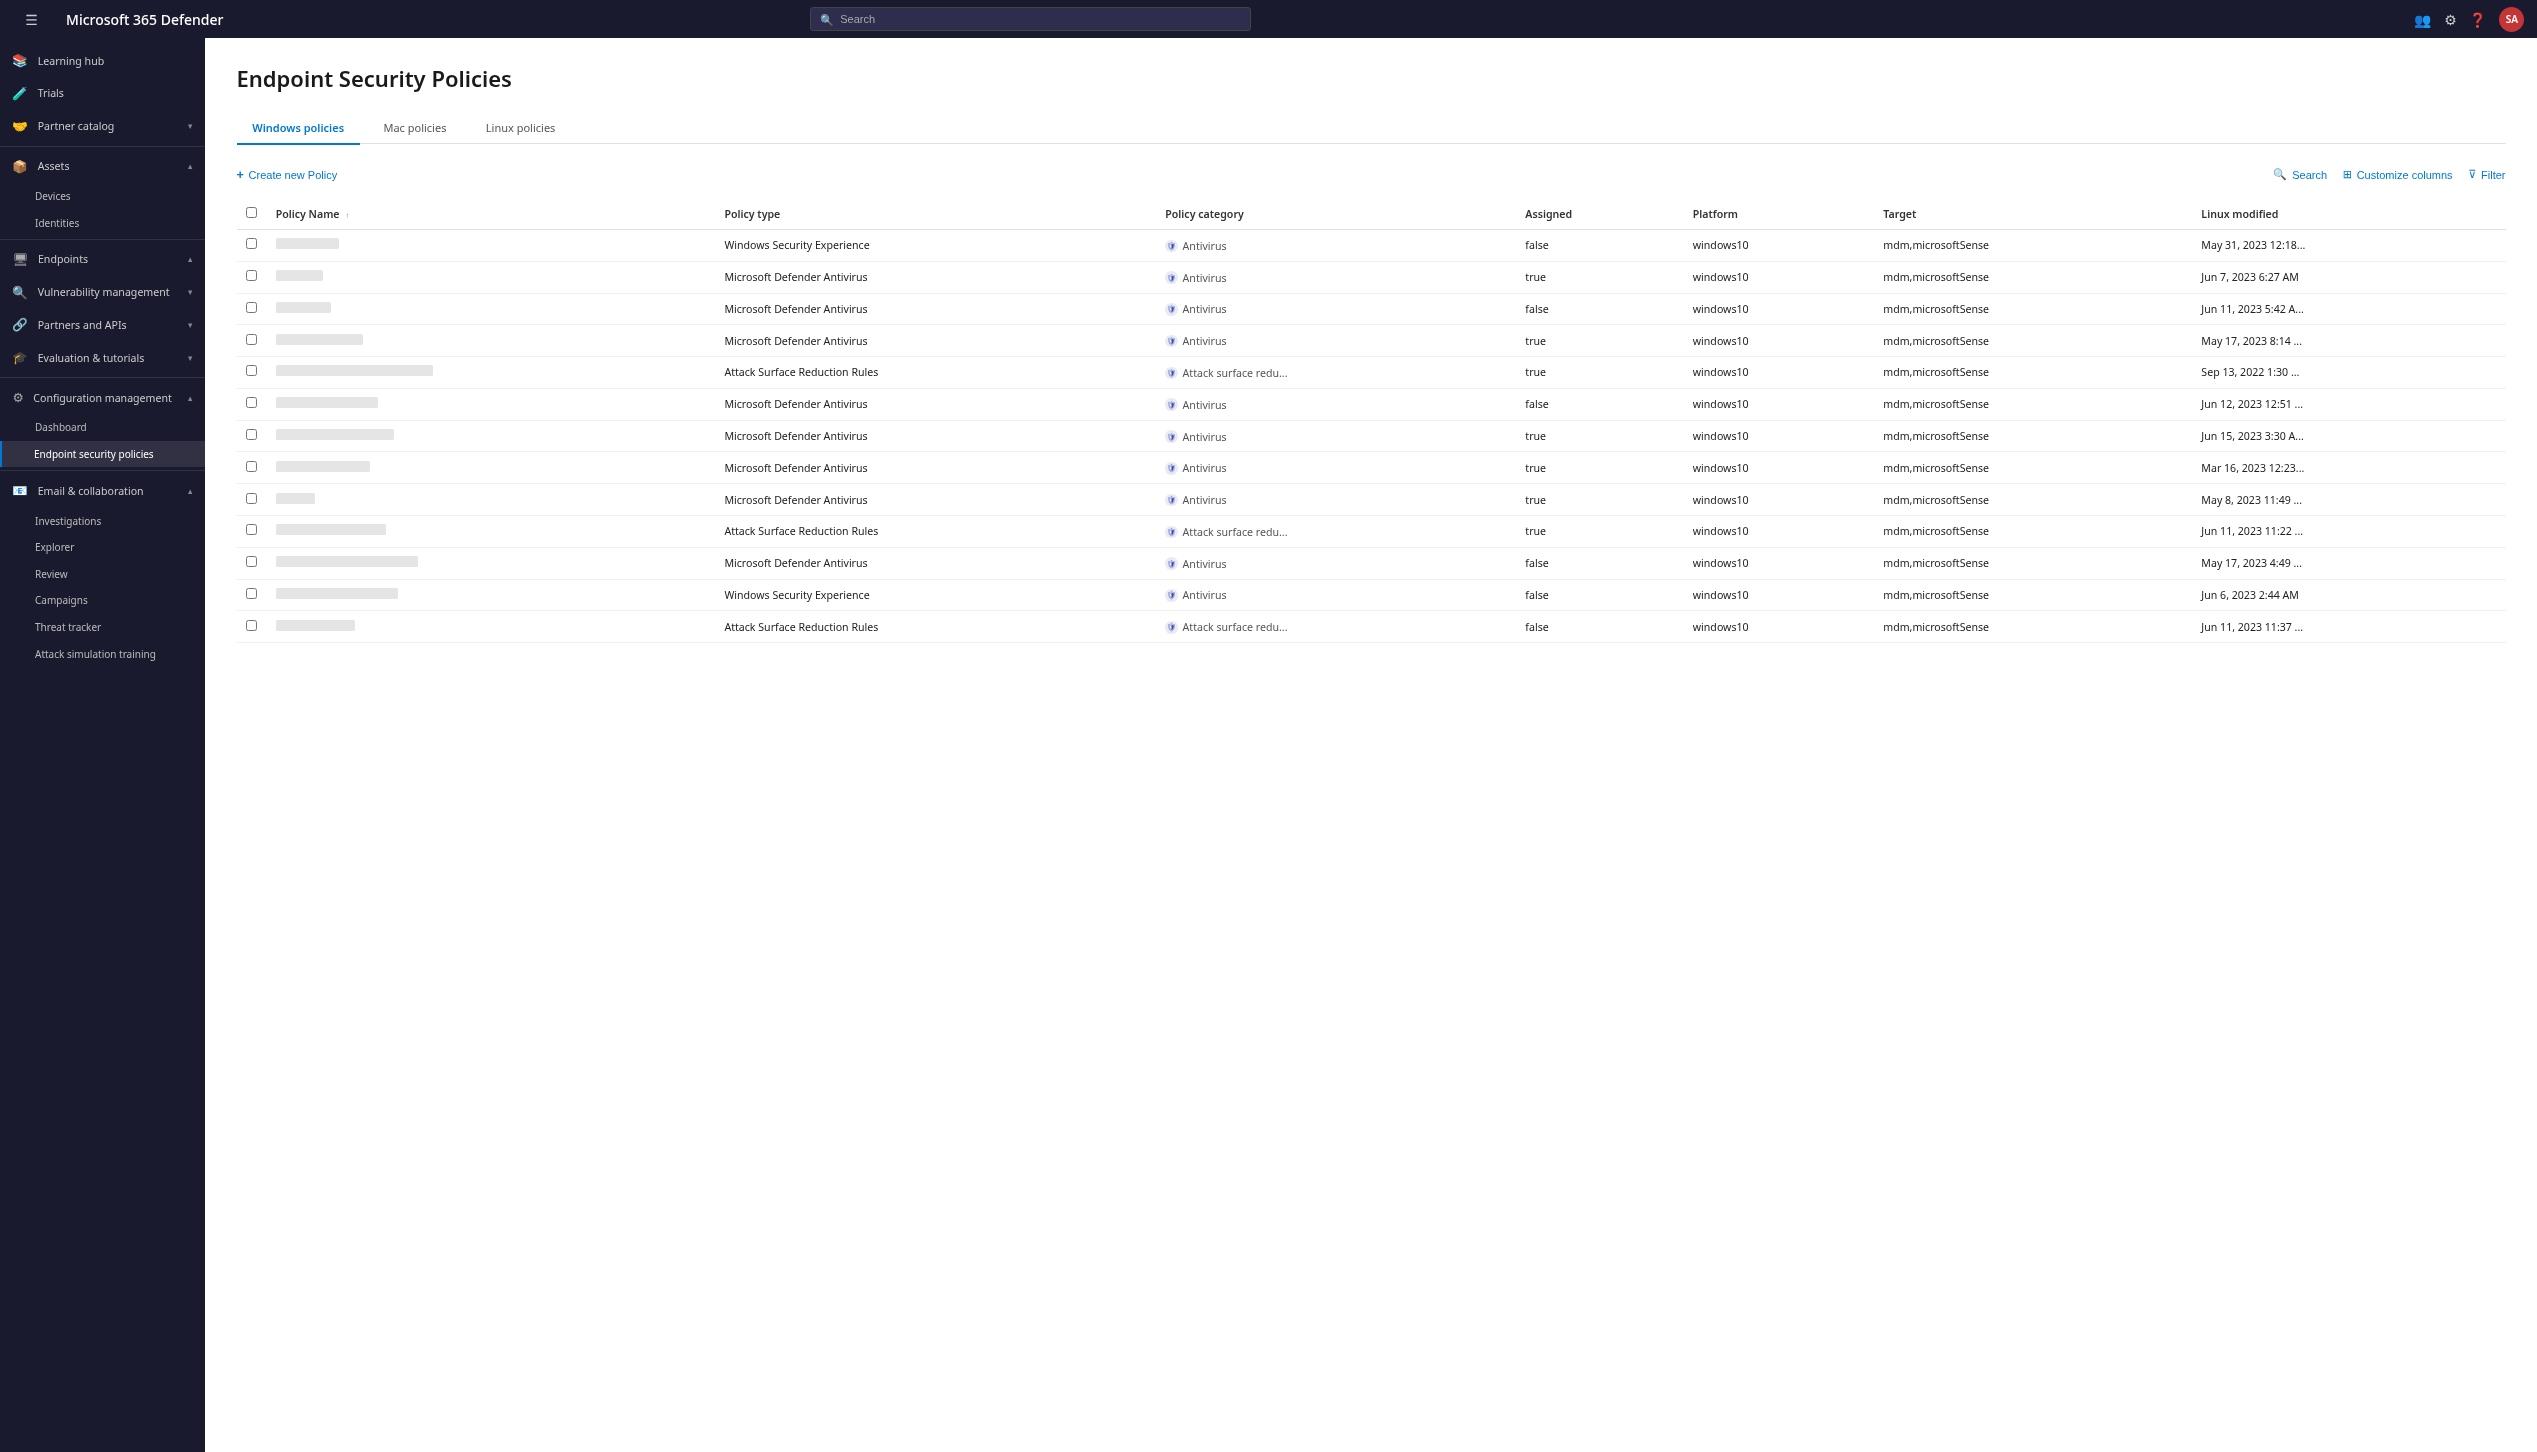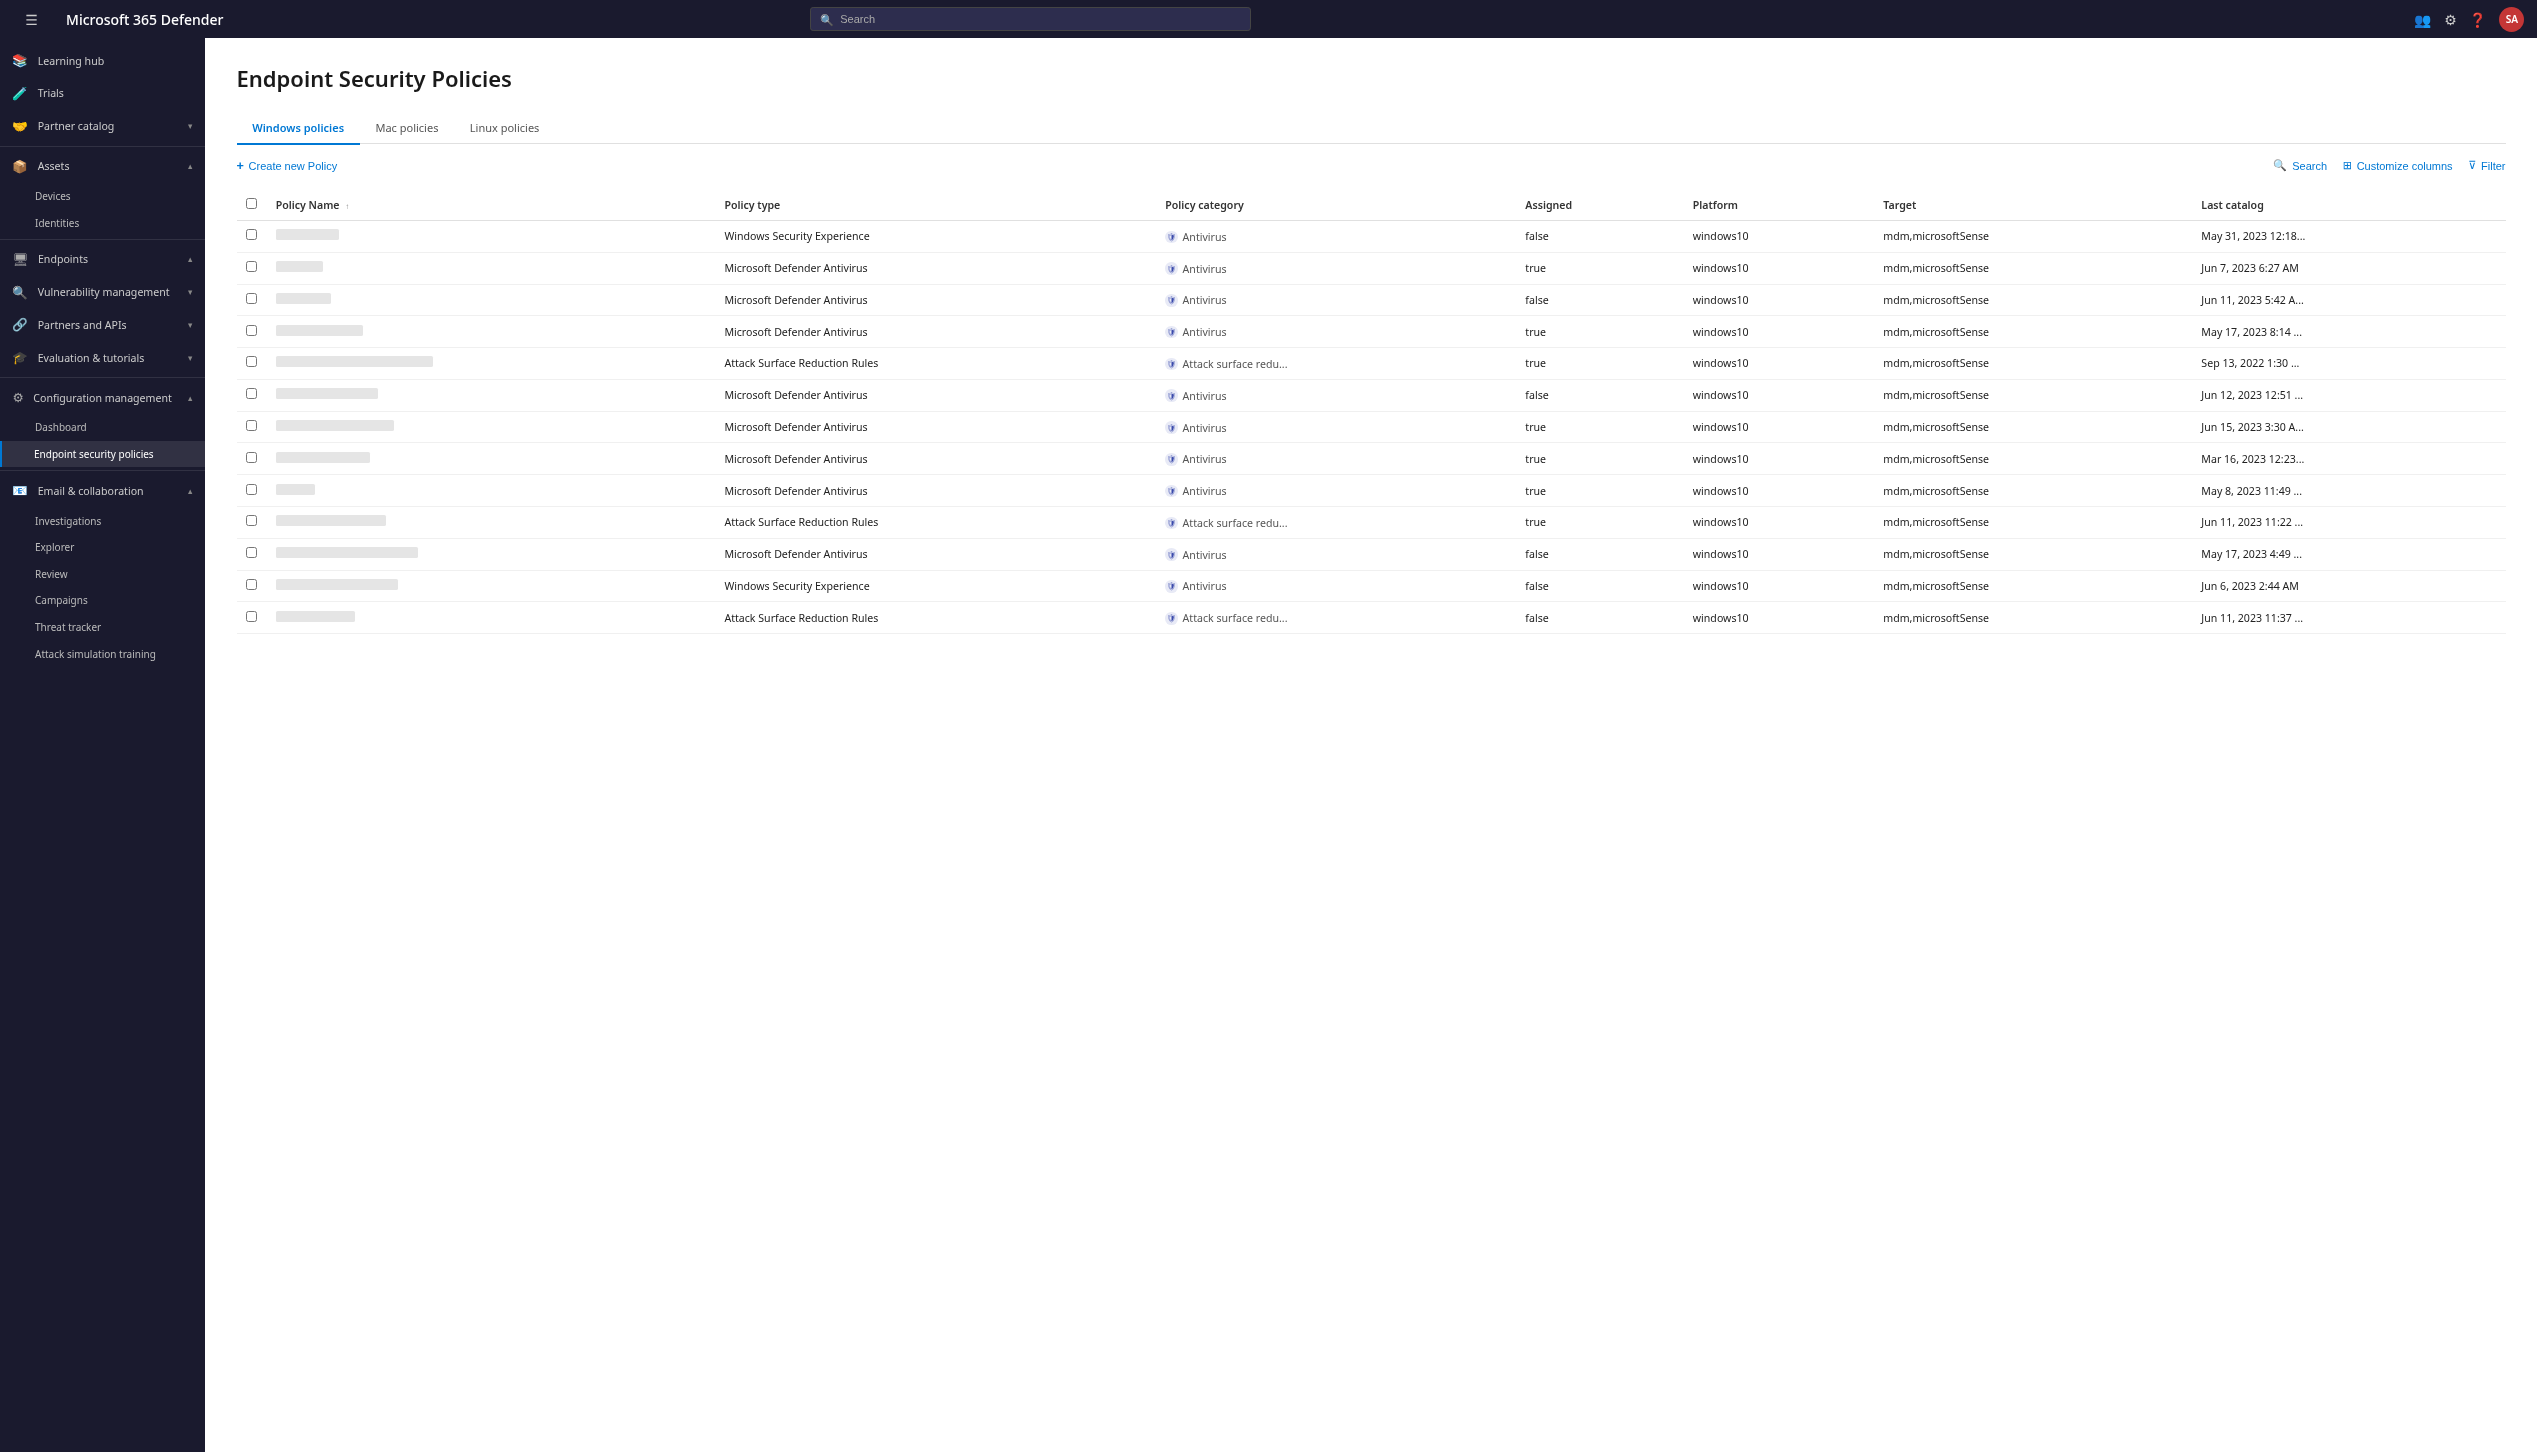--- a/index.html
+++ b/index.html
@@ -132,23 +132,23 @@
     .page-title {
       font-size: 22px;
       font-weight: 600;
       color: #1a1a1a;
       margin-bottom: 19px;
     }
 
     
     .tabs {
       display: flex;
-      gap: 0;
+      gap: 8px;
       border-bottom: 1.6px solid #e0e0e0;
-      margin-bottom: 10px;
+      margin-bottom: 19px;
     }
     .tab {
       padding: 7.9px 15.7px;
       cursor: pointer;
       font-size: 11px;
       color: #555;
       border-bottom: 2.4px solid transparent;
       margin-bottom: -1.6px;
     }
     .tab.active {
@@ -397,21 +397,21 @@
           </th>
           <th>
             <span>Policy Name</span>
             <span class="sort-icon">↑</span>
           </th>
           <th>Policy type</th>
           <th>Policy category</th>
           <th>Assigned</th>
           <th>Platform</th>
           <th>Target</th>
-          <th>Last catalog</th>
+          <th>Linux modified</th>
         </tr>
       </thead>
       <tbody id="table-body">
 
       <tr>
             <td class="checkbox-cell"><input type="checkbox" style=""></td>
             <td><span class="policy-name-blur" style="width: 63px;"></span></td>
             <td>Windows Security Experience</td>
             <td><span class="category-badge">
                 <span class="shield-icon">🛡</span>

